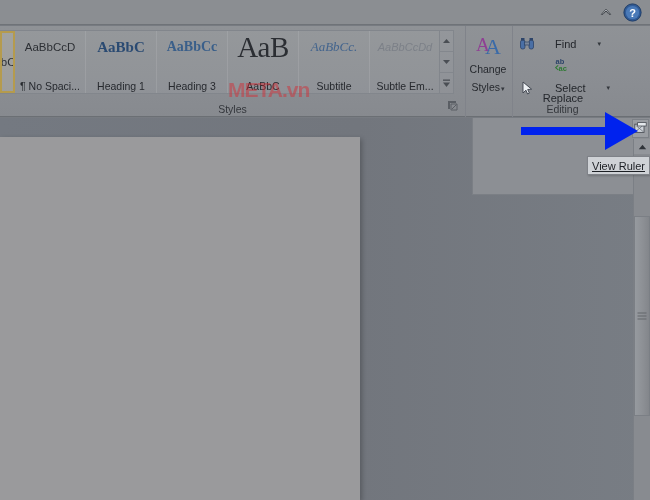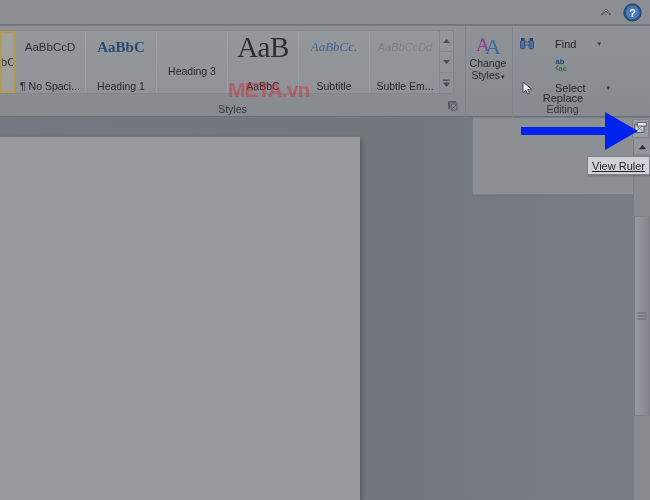--- a/index.html
+++ b/index.html
@@ -140,21 +140,21 @@
     position: absolute; left: 0; top: 4px;
     width: 44px; height: 64px;
     display: flex; flex-direction: column;
     align-items: center; justify-content: flex-start;
     padding-top: 3px;
   }
   .cs-icon { width: 30px; height: 24px; }
   .cs-icon svg { display: block; }
   .cs-text {
     font-size: 10.5px; color: #26292e; line-height: 11px;
-    text-align: center; margin-top: 1px;
+    text-align: center; margin-top: 7px;
   }
 
   
   .group-editing {
     position: absolute; left: 512px; top: 0;
     width: 100px; height: 91px;
     border-left: 1px solid #80838a;
   }
   .edit-btn {
     position: absolute; left: 6px;
@@ -308,20 +308,23 @@
         </div>
 
         <div class="style-item">
           <div class="style-preview">
             <span class="prev-h1">AaBbC</span>
           </div>
           <div class="style-label">Heading 1</div>
         </div>
 
         <div class="style-item">
+          <div class="style-preview">
+            <span class="prev-h2">AaBbCc</span>
+          </div>
           <div class="style-label">Heading 3</div>
         </div>
 
         <div class="style-item">
           <div class="style-preview">
             <span class="prev-title">AaB</span>
           </div>
           <div class="style-label">AaBbC</div>
         </div>
 

